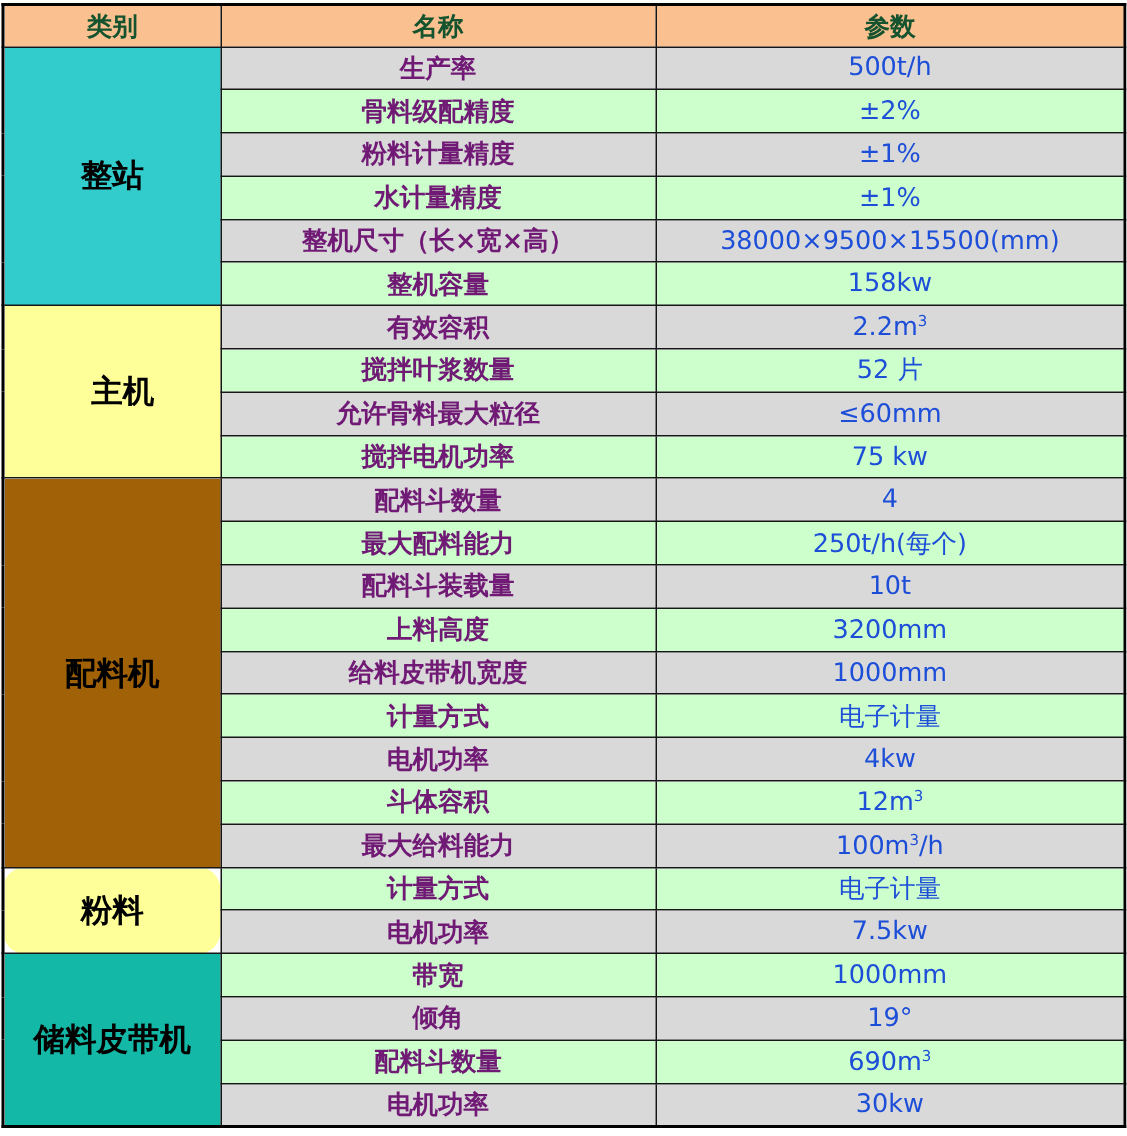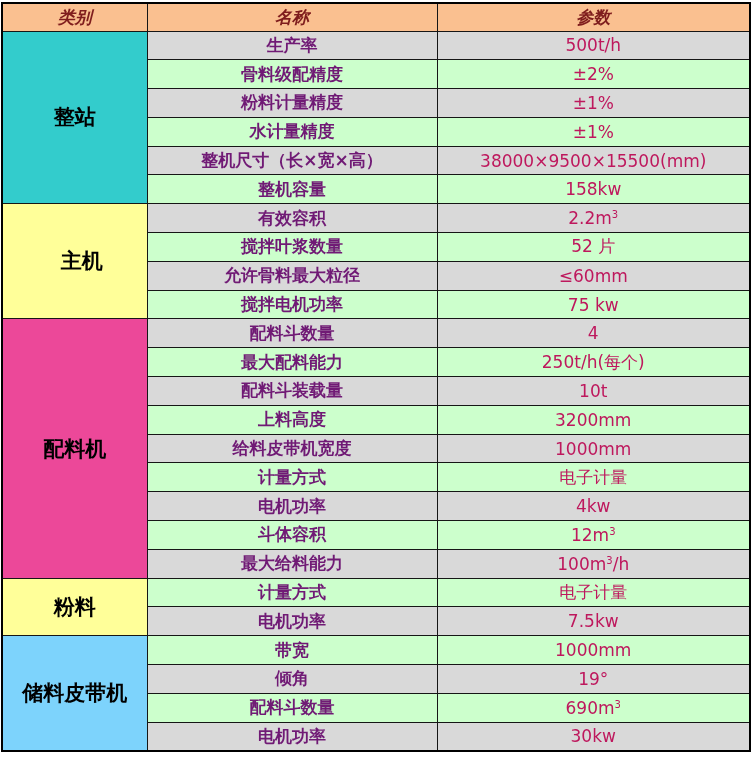--- a/index.html
+++ b/index.html
@@ -46,29 +46,29 @@
     color: #000000;
   }
   td.name {
     font-size: 17px;
     font-weight: bold;
     color: #701a75;
   }
   td.value {
     font-size: 17px;
     font-weight: normal;
-    color: #be185d;
+    color: #1d4ed8;
   }
   td.value sup {
     font-size: 10px;
     line-height: 0;
     vertical-align: 6px;
   }
 </style>
-<style>thead th{background:#FAC090;color:#7f1d1d;font-style:italic;}tr.row-odd .data{background:#D9D9D9;}tr.row-even .data{background:#CCFFCC;}</style></head>
+<style>thead th{background:#FAC090;color:#14532d;}tr.row-odd .data{background:#D9D9D9;}tr.row-even .data{background:#CCFFCC;}</style></head>
 <body>
 
 <div class="page">
   <table class="spec">
     <colgroup>
       <col style="width:145px">
       <col style="width:290px">
       <col style="width:313px">
     </colgroup>
     <thead>
@@ -115,21 +115,21 @@
         </tr>
         <tr class="row-odd">
           <td class="name data">允许骨料最大粒径</td>
           <td class="value data"><span>≤60mm</span></td>
         </tr>
         <tr class="row-even">
           <td class="name data">搅拌电机功率</td>
           <td class="value data"><span>75 kw</span></td>
         </tr>
         <tr class="row-odd">
-          <td class="cat" rowspan="9" style="background: #ec4899;">配料机</td>
+          <td class="cat" rowspan="9" style="background: #a16207;">配料机</td>
           <td class="name data">配料斗数量</td>
           <td class="value data"><span>4</span></td>
         </tr>
         <tr class="row-even">
           <td class="name data">最大配料能力</td>
           <td class="value data"><span>250t/h(每个)</span></td>
         </tr>
         <tr class="row-odd">
           <td class="name data">配料斗装载量</td>
           <td class="value data"><span>10t</span></td>
@@ -152,30 +152,30 @@
         </tr>
         <tr class="row-even">
           <td class="name data">斗体容积</td>
           <td class="value data"><span>12m</span><sup>3</sup></td>
         </tr>
         <tr class="row-odd">
           <td class="name data">最大给料能力</td>
           <td class="value data"><span>100m</span><sup>3</sup><span>/h</span></td>
         </tr>
         <tr class="row-even">
-          <td class="cat" rowspan="2" style="background: rgb(255, 255, 153);">粉料</td>
+          <td class="cat" rowspan="2" style="background: rgb(255, 255, 153); border-radius: 15px;">粉料</td>
           <td class="name data">计量方式</td>
           <td class="value data"><span>电子计量</span></td>
         </tr>
         <tr class="row-odd">
           <td class="name data">电机功率</td>
           <td class="value data"><span>7.5kw</span></td>
         </tr>
         <tr class="row-even">
-          <td class="cat" rowspan="4" style="background: #7dd3fc;">储料皮带机</td>
+          <td class="cat" rowspan="4" style="background: #14b8a6;">储料皮带机</td>
           <td class="name data">带宽</td>
           <td class="value data"><span>1000mm</span></td>
         </tr>
         <tr class="row-odd">
           <td class="name data">倾角</td>
           <td class="value data"><span>19°</span></td>
         </tr>
         <tr class="row-even">
           <td class="name data">配料斗数量</td>
           <td class="value data"><span>690m</span><sup>3</sup></td>

